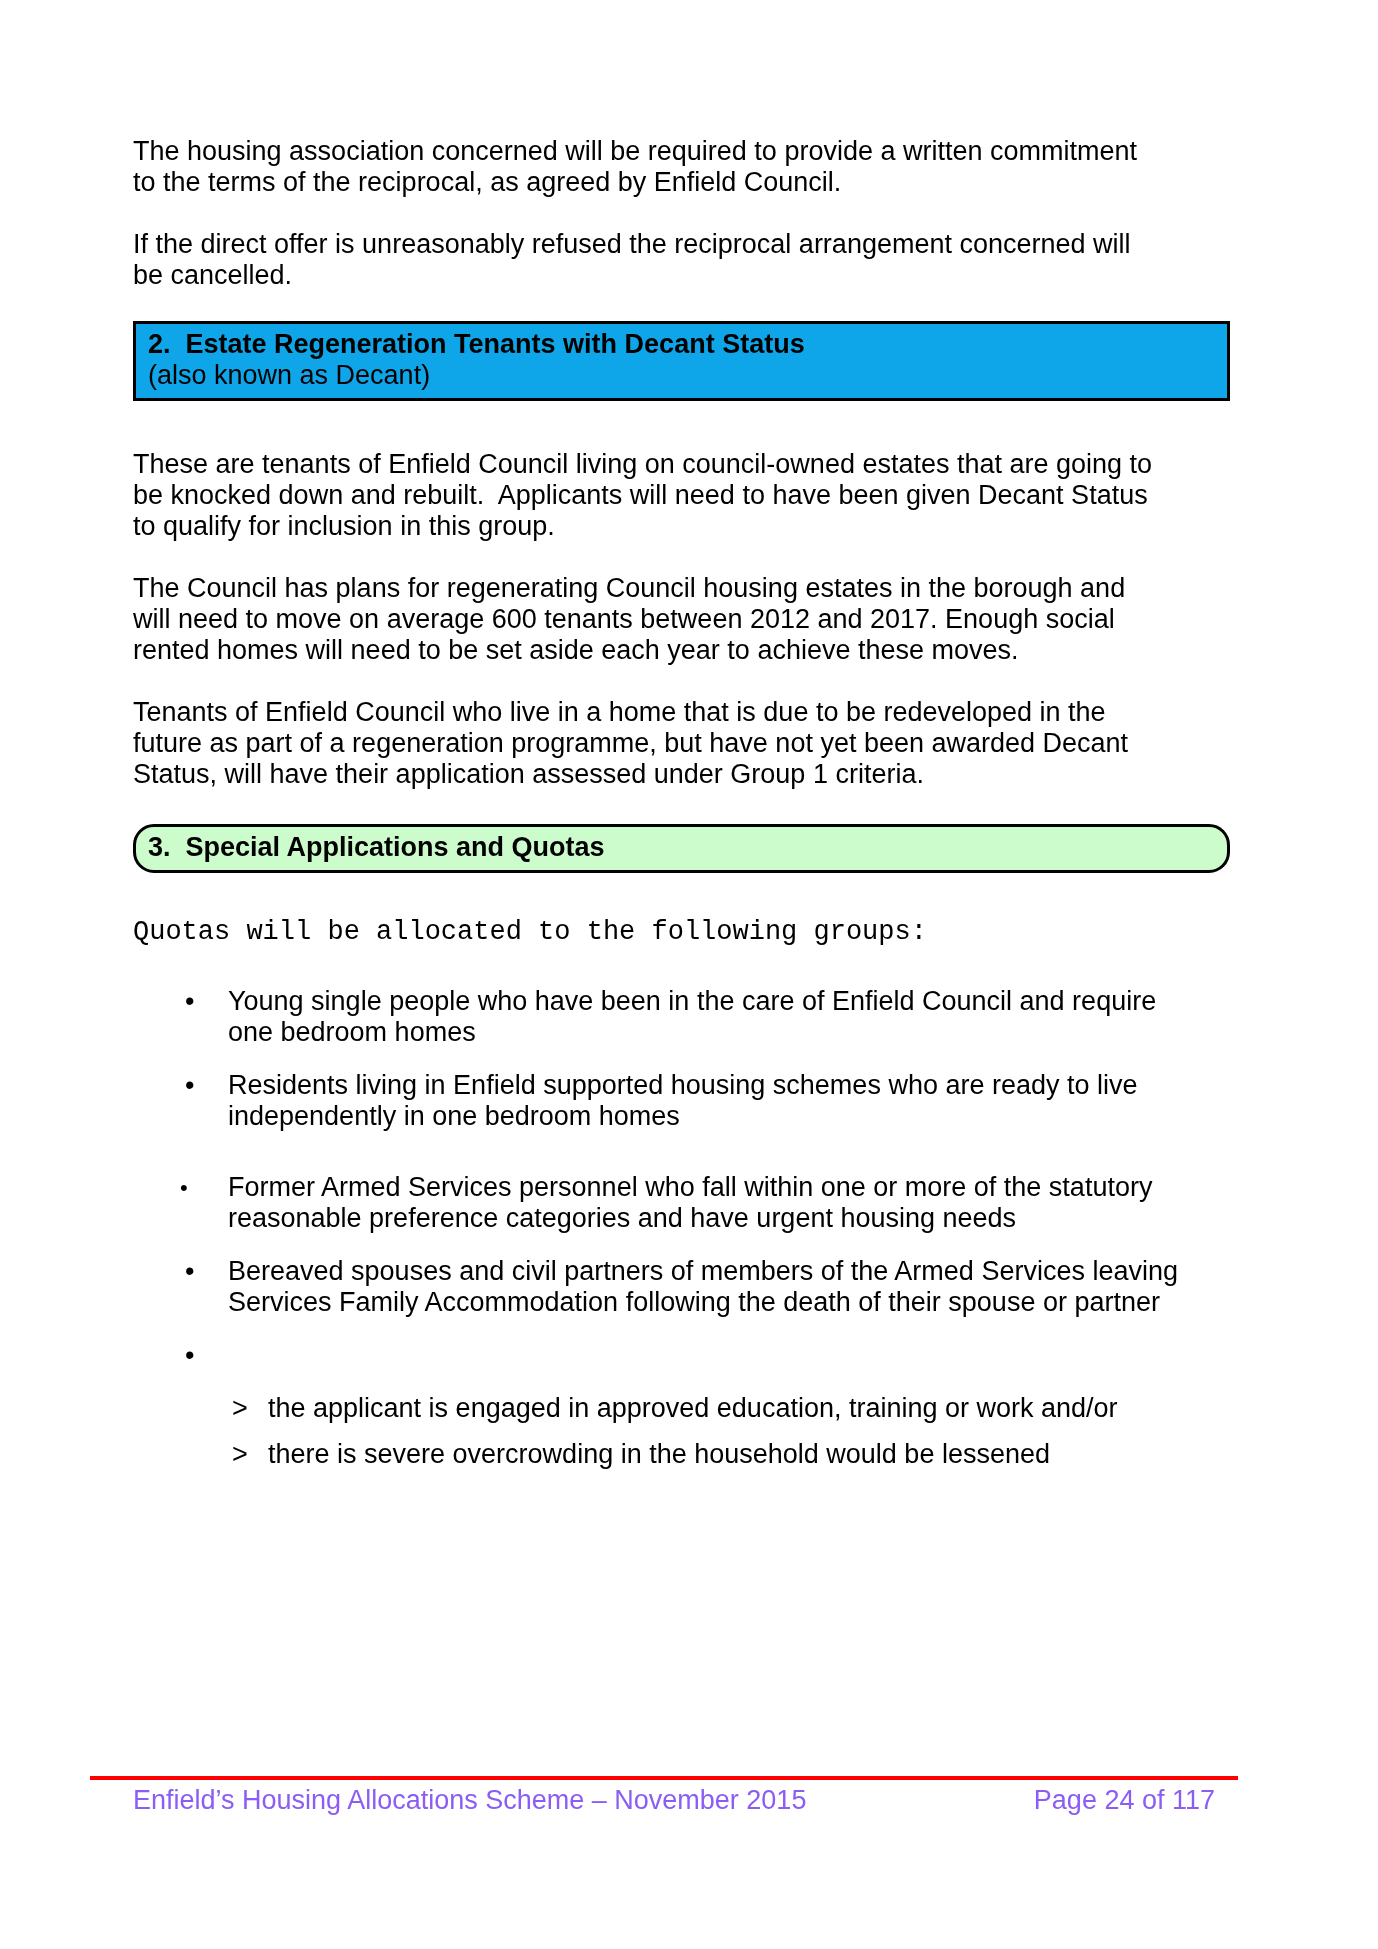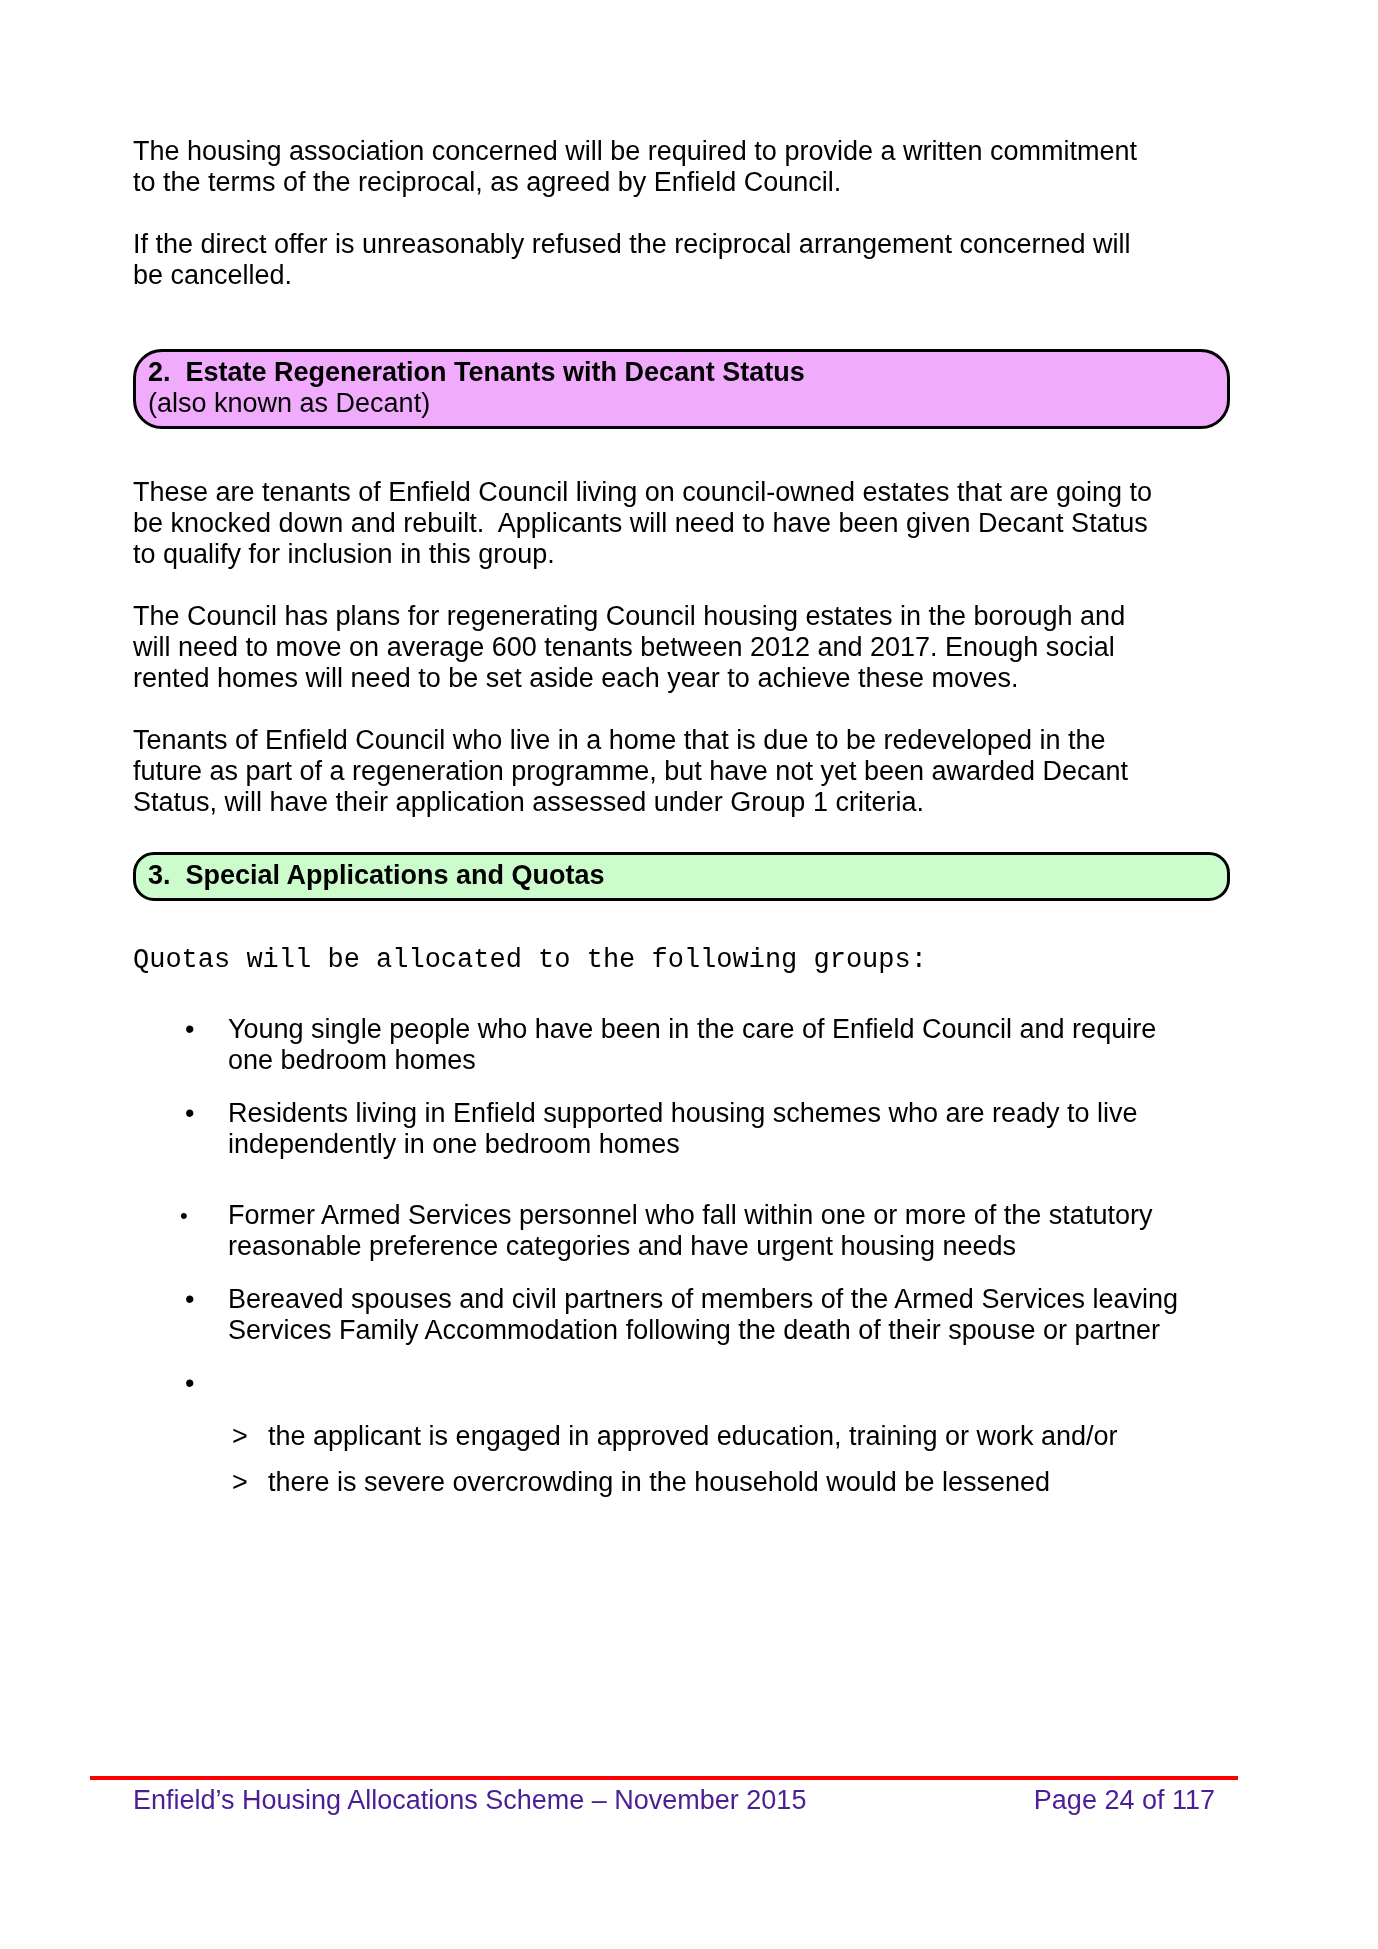--- a/index.html
+++ b/index.html
@@ -21,21 +21,21 @@
   .content {
     position: absolute;
     left: 133px;
     top: 136px;
     width: 1097px;
   }
   .para {
     margin: 0 0 31px 0;
     white-space: pre-wrap;
   }
-  .gap-lg   { margin-bottom: 58px; }
+  .gap-lg   { margin-bottom: 30px; }
   .gap-xl   { margin-bottom: 34px; }
   .heading-box {
     border: 3px solid #000000;
     padding: 5px 12px 7px 12px;
     margin: 0 0 48px 0;
   }
   .heading-box .title {
     font-weight: bold;
     white-space: pre-wrap;
   }
@@ -108,21 +108,21 @@
 
 <div class="page">
   <div class="content">
 
     <p class="para">The housing association concerned will be required to provide a written commitment
 to the terms of the reciprocal, as agreed by Enfield Council.</p>
 
     <p class="para gap-lg">If the direct offer is unreasonably refused the reciprocal arrangement concerned will
 be cancelled.</p>
 
-    <div class="heading-box" style="background-color: #f0abfc; border-radius: 29px;">
+    <div class="heading-box" style="background-color: #0ea5e9;">
       <div class="title">2.  Estate Regeneration Tenants with Decant Status</div>
       <div class="subtitle">(also known as Decant)</div>
     </div>
 
     <p class="para">These are tenants of Enfield Council living on council-owned estates that are going to
 be knocked down and rebuilt.  Applicants will need to have been given Decant Status
 to qualify for inclusion in this group.</p>
 
     <p class="para">The Council has plans for regenerating Council housing estates in the borough and
 will need to move on average 600 tenants between 2012 and 2017. Enough social
@@ -172,18 +172,18 @@
       </li>
       <li class="sub">
         <span class="marker">&gt;</span>
         <span class="text">there is severe overcrowding in the household would be lessened</span>
       </li>
     </ul>
 
   </div>
 
   <div class="footer" style="border-top-color: rgb(254, 0, 0);">
-    <div class="footer-row" style="color: #4c1d95;">
+    <div class="footer-row" style="color: #8b5cf6;">
       <span>Enfield’s Housing Allocations Scheme – November 2015</span>
       <span>Page 24 of 117</span>
     </div>
   </div>
 </div>
 
 </body></html>

